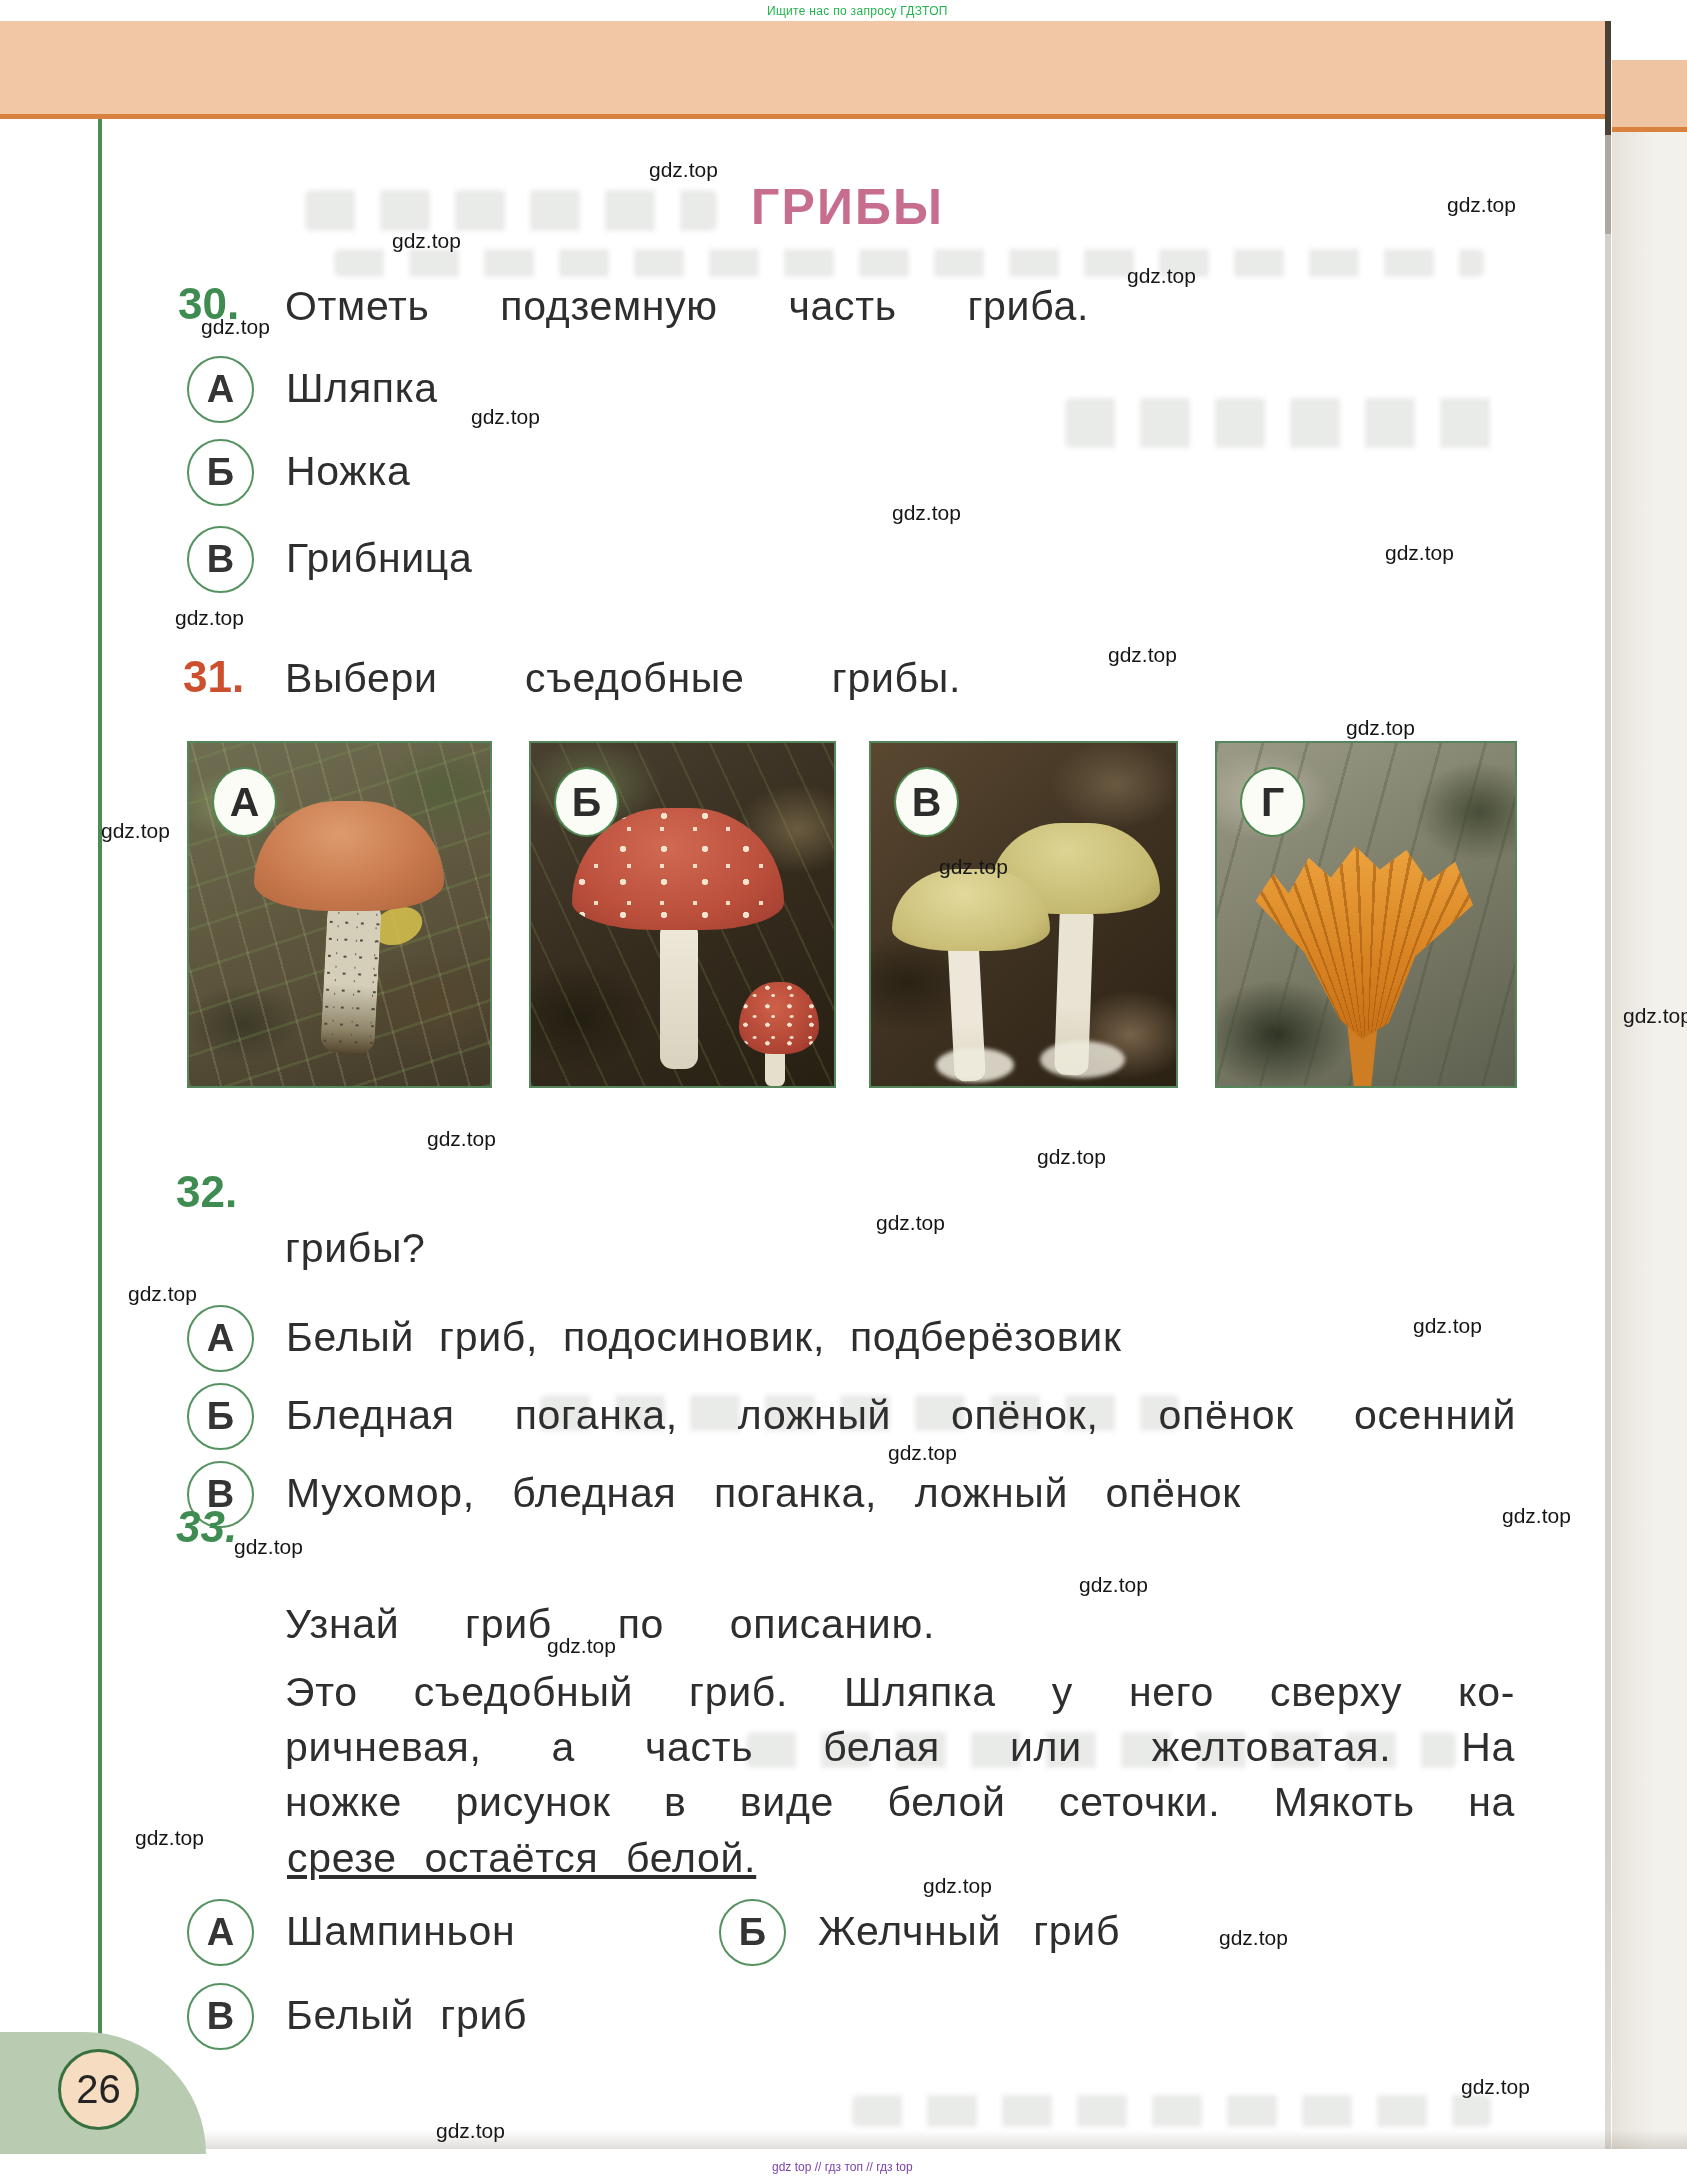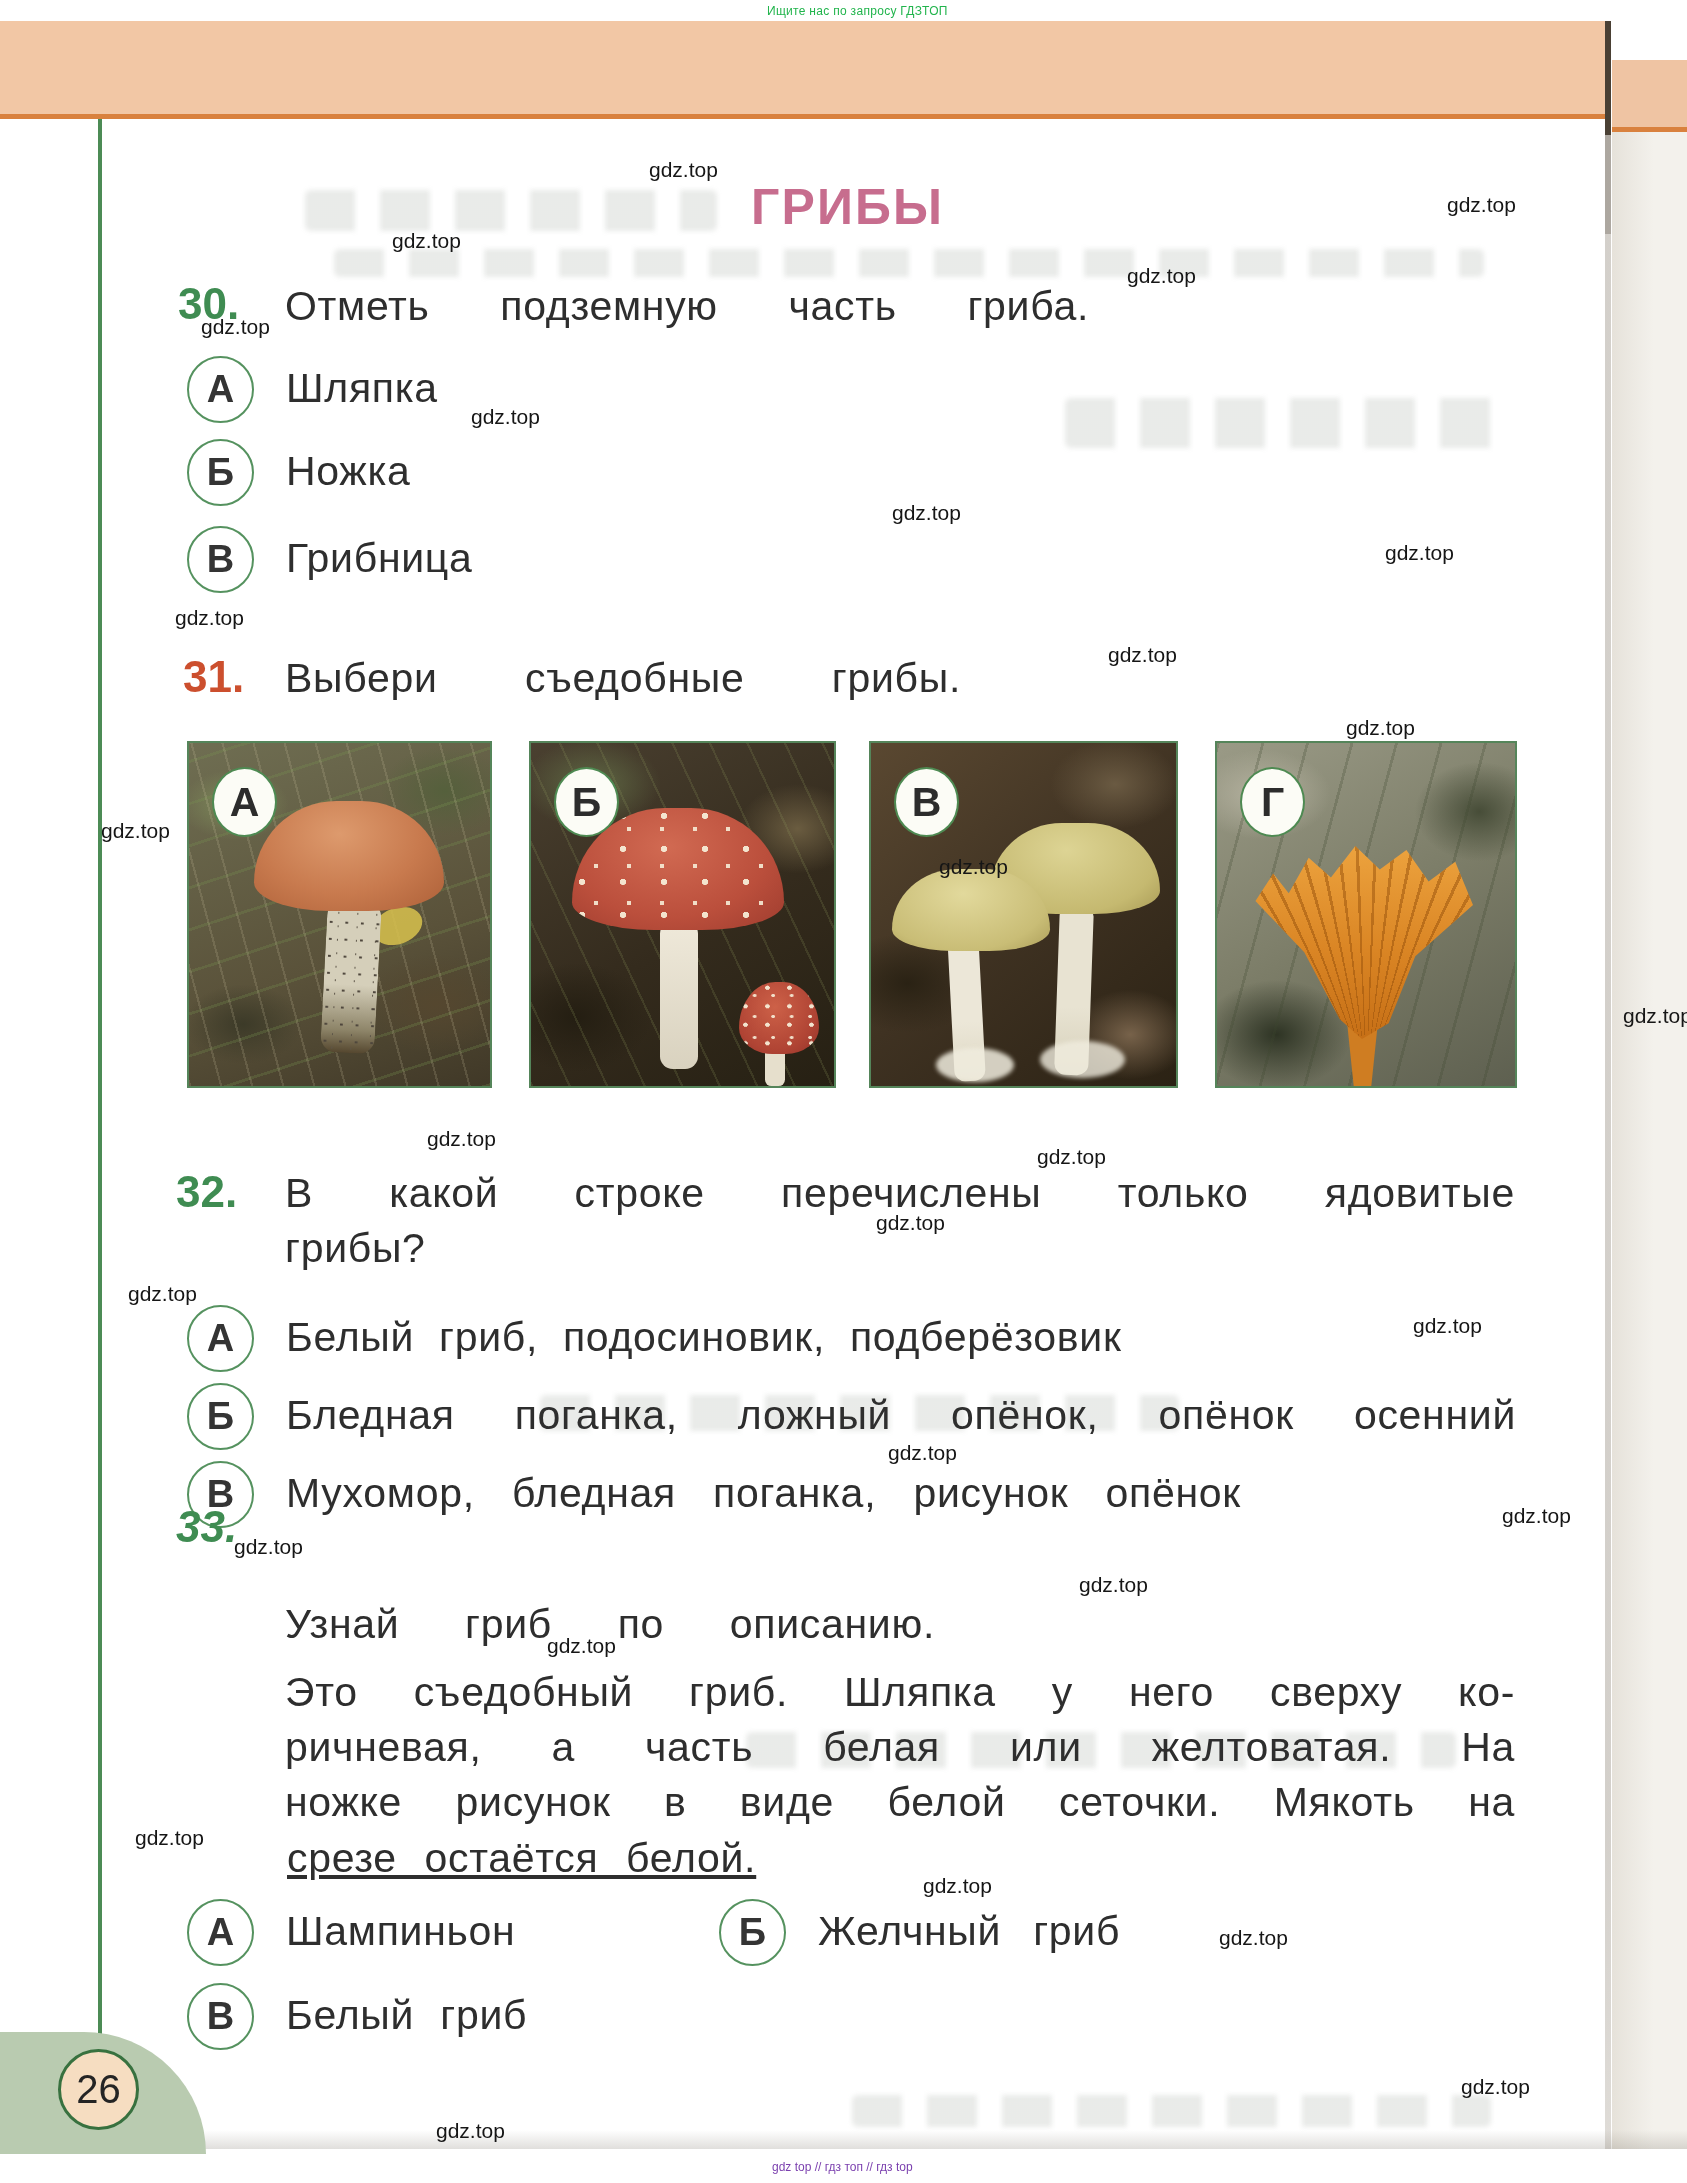--- a/index.html
+++ b/index.html
@@ -163,35 +163,34 @@
     <div class="abs" style="left:124px;top:283px;width:43px;height:62px;background:#cf7d22;clip-path:polygon(15% 0,85% 0,70% 100%,30% 100%);z-index:1;"></div>
     <div class="abs" style="left:34px;top:99px;width:222px;height:197px;z-index:2;
          clip-path:polygon(2% 30%,10% 16%,17% 26%,26% 8%,36% 18%,47% 2%,58% 14%,70% 4%,80% 20%,92% 10%,100% 32%,74% 58%,62% 92%,50% 100%,40% 90%,24% 56%);
          background:repeating-conic-gradient(from -58deg at 52% 118%,rgba(150,80,10,.5) 0deg 0.9deg,rgba(0,0,0,0) 0.9deg 4.6deg),linear-gradient(180deg,#eda43f,#da8524 55%,#c66f16);"></div>
     <div class="plabel">
         <span>Г</span>
       </div>
   </div>
 
   <div class="abs qnum green" style="left:176px;top:1167px;">32.</div>
-  <div class="abs qtext just" style="left:285px;top:1170px;width:1230px;">В какой строке перечислены только ядовитые</div>
   <div class="abs qtext" style="left:285px;top:1225px;">грибы?</div>
 
   <div class="abs circle" style="left:187px;top:1305px;">
       <span>А</span>
     </div>
   <div class="abs optlabel" style="left:286px;top:1314px;word-spacing:12.8px;">Белый гриб, подосиновик, подберёзовик</div>
   <div class="abs circle" style="left:187px;top:1383px;">
       <span>Б</span>
     </div>
   <div class="abs optlabel just" style="left:286px;top:1392px;width:1230px;">Бледная поганка, ложный опёнок, опёнок осенний</div>
   <div class="abs circle" style="left:187px;top:1461px;">
       <span>В</span>
     </div>
-  <div class="abs optlabel just" style="left:286px;top:1470px;width:955px;">Мухомор, бледная поганка, рисунок опёнок</div>
+  <div class="abs optlabel just" style="left:286px;top:1470px;width:955px;">Мухомор, бледная поганка, ложный опёнок</div>
 
   <div class="abs qnum green" style="left:176px;top:1502px;font-style:italic;">33.</div>
   <div class="abs qtext just" style="left:285px;top:1601px;width:650px;">Узнай гриб по описанию.</div>
 
   <div class="abs qtext just" style="left:285px;top:1669px;width:1230px;">Это съедобный гриб. Шляпка у него сверху ко-</div>
   <div class="abs qtext just" style="left:285px;top:1724px;width:1230px;">ричневая, а часть белая или желтоватая. На</div>
   <div class="abs qtext just" style="left:285px;top:1779px;width:1230px;">ножке рисунок в виде белой сеточки. Мякоть на</div>
   <div class="abs qtext" style="left:287px;top:1835px;word-spacing:15.6px;text-decoration:underline;">срезе остаётся белой.</div>
 
   <div class="abs circle" style="left:187px;top:1899px;">

